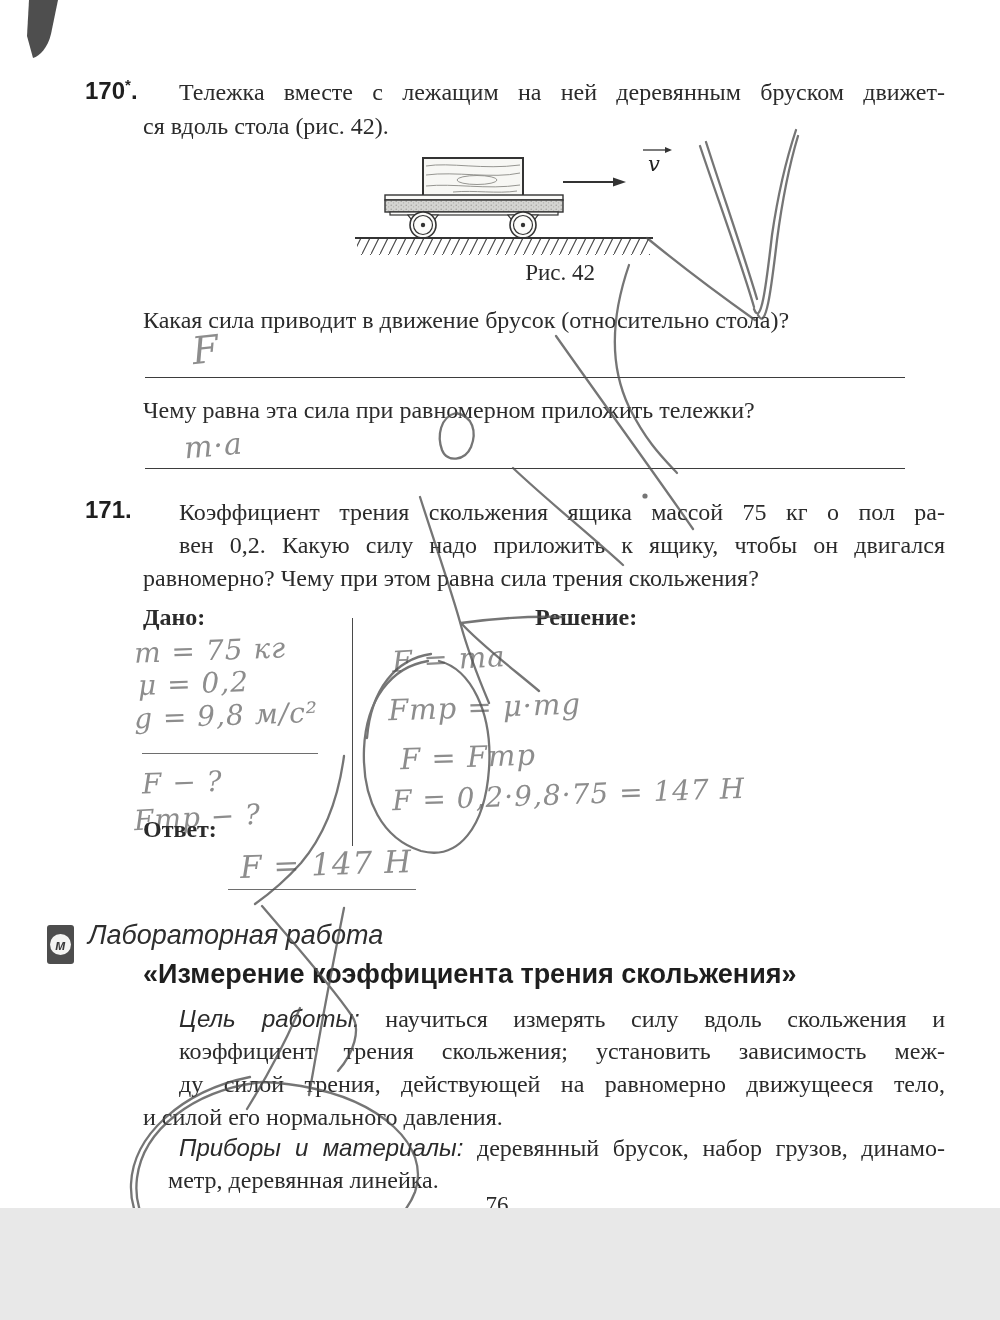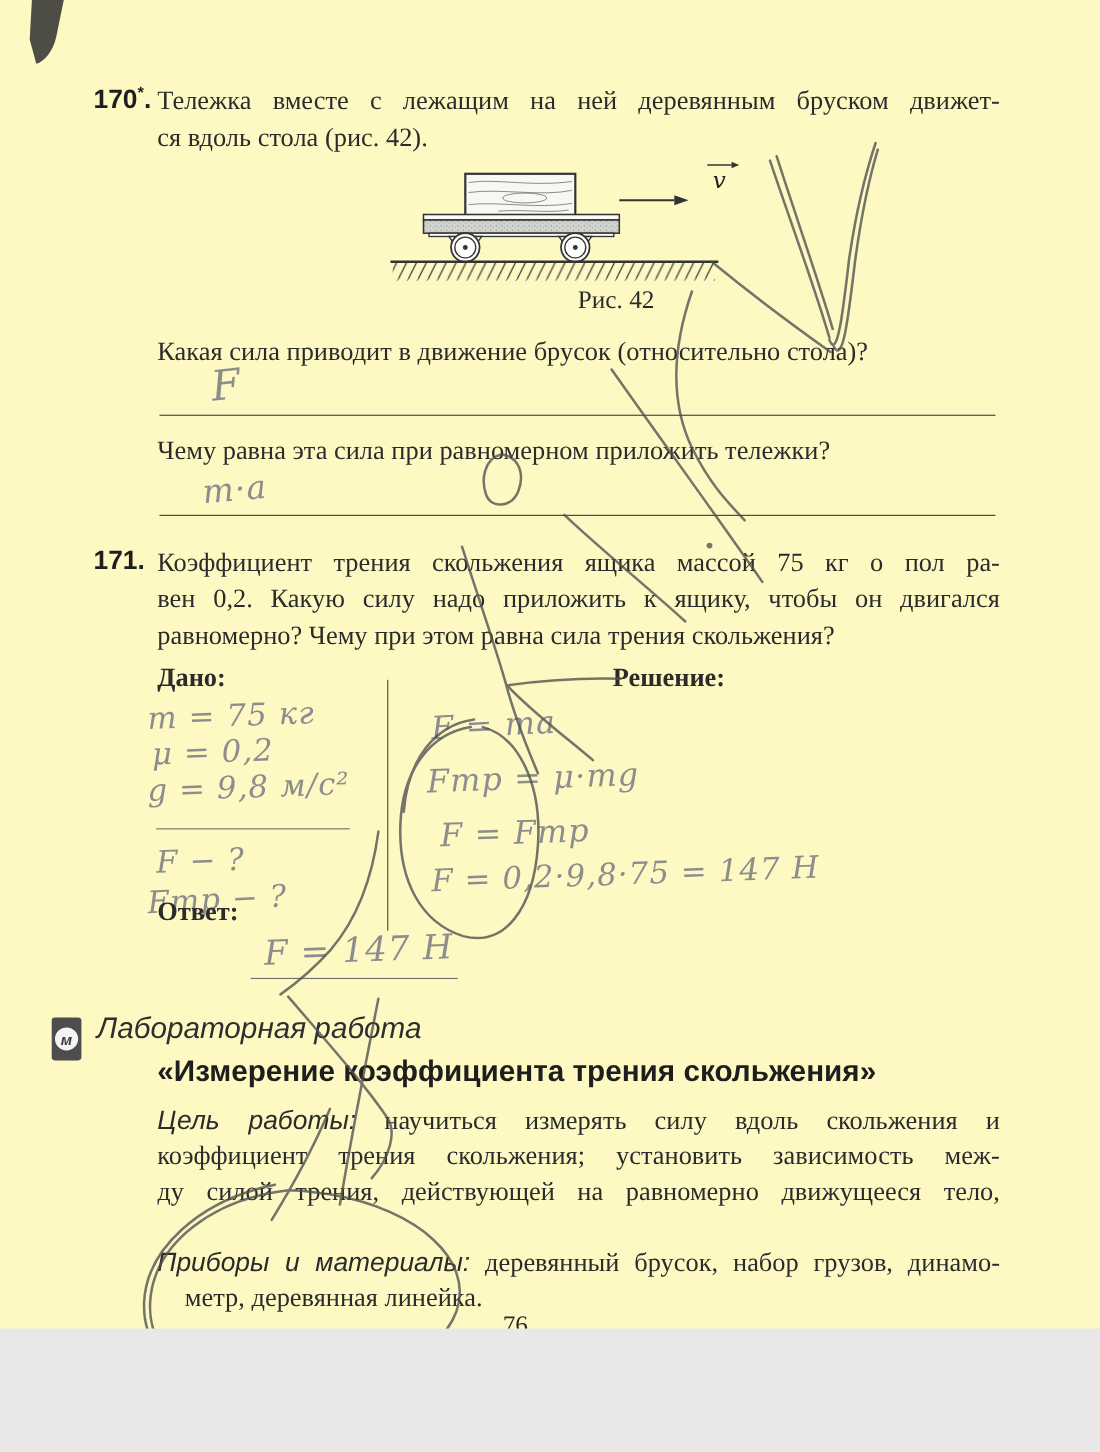--- a/index.html
+++ b/index.html
@@ -1,21 +1,21 @@
 <!DOCTYPE html>
 <html><head>
 <meta charset="utf-8">
 <style>
   html,body{margin:0;padding:0;background:#e8e8e8;}
-  .page{position:relative;width:1000px;height:1208px;background:#fef9c3;overflow:hidden;
+  .page{position:relative;width:1000px;height:1208px;background:#ffffff;overflow:hidden;
         font-family:"Liberation Serif",serif;color:#2b2b2b;}
   
   .ln{position:absolute;left:143px;width:766px;height:33px;line-height:33px;
       font-size:24px;color:#2b2b2b;overflow:hidden;}
-  .j{text-align:justify;}
+  .j{text-align:justify;margin-left:36px;}
   .j::after{content:"";display:inline-block;width:100%;height:0;}
   .num{position:absolute;left:85px;font-family:"Liberation Sans",sans-serif;
        font-weight:bold;font-size:24px;color:#1f1f1f;}
   .num sup{font-size:15px;}
   .boldserif{font-weight:bold;font-family:"Liberation Serif",serif;font-size:24px;position:absolute;}
   .rule{position:absolute;border-top:1.4px solid #3d3d3d;height:0;}
   .vrule{position:absolute;border-left:1.5px solid #4a4a4a;width:0;}
   
   .hw{position:absolute;font-family:"DejaVu Serif",serif;font-style:italic;
       color:#8d8d8d;white-space:nowrap;letter-spacing:1px;}
@@ -25,21 +25,21 @@
       font-style:italic;font-size:27px;color:#2e2e2e;}
   .lab-title{position:absolute;left:143px;top:959px;font-family:"Liberation Sans",sans-serif;
       font-weight:bold;font-size:27px;color:#1e1e1e;}
   .badge{position:absolute;left:47px;top:925px;width:27px;height:39px;background:#4d4d4d;
       border-radius:3px;display:flex;align-items:center;justify-content:center;}
   .badge-circle{width:21px;height:21px;background:#f4f4f2;border-radius:50%;
       display:flex;align-items:center;justify-content:center;
       font-family:"Liberation Sans",sans-serif;font-weight:bold;font-style:italic;
       font-size:14px;color:#3a3a3a;}
   .caption{position:absolute;left:395px;top:260px;width:200px;text-align:right;font-size:23px;}
-  .pagenum{position:absolute;left:457px;top:1192px;width:80px;text-align:left;font-size:23px;}
+  .pagenum{position:absolute;left:457px;top:1192px;width:80px;text-align:center;font-size:23px;}
   svg{position:absolute;}
   .overlay{left:0;top:0;pointer-events:none;}
 </style>
 </head>
 <body>
 
 <div class="page">
 
   <div class="num" style="top:76px;"><span>170</span><sup>*</sup><span>.</span></div>
   <div class="ln j" style="top:76px;">Тележка вместе с лежащим на ней деревянным бруском движет-</div>
@@ -104,21 +104,21 @@
   <div class="ln" style="top:394px;">Чему равна эта сила при равномерном приложить тележки?</div>
   <div class="hw" style="left:184px;top:428px;font-size:30px;transform:rotate(-5deg);">m·a</div>
   <div class="rule" style="left:145px;top:468px;width:760px;"></div>
 
   <div class="num" style="top:496px;">171.</div>
   <div class="ln j" style="top:496px;">Коэффициент трения скольжения ящика массой 75 кг о пол ра-</div>
   <div class="ln j" style="top:529px;">вен 0,2. Какую силу надо приложить к ящику, чтобы он двигался</div>
   <div class="ln" style="top:562px;">равномерно? Чему при этом равна сила трения скольжения?</div>
 
   <div class="boldserif" style="left:143px;top:604px;">Дано:</div>
-  <div class="boldserif" style="left:557px;top:604px;">Решение:</div>
+  <div class="boldserif" style="left:535px;top:604px;">Решение:</div>
   <div class="vrule" style="left:352px;top:618px;height:228px;"></div>
 
   <div class="hw" style="left:134px;top:634px;font-size:28px;transform:rotate(-2deg);">m = 75 кг</div>
   <div class="hw" style="left:138px;top:667px;font-size:28px;transform:rotate(-2deg);">μ = 0,2</div>
   <div class="hw" style="left:134px;top:699px;font-size:28px;transform:rotate(-2deg);">g = 9,8 м/с²</div>
   <div class="rule" style="left:142px;top:753px;width:176px;border-top-color:#6e6e6e;"></div>
   <div class="hw" style="left:142px;top:766px;font-size:28px;transform:rotate(-2deg);">F − ?</div>
   <div class="hw" style="left:134px;top:801px;font-size:28px;transform:rotate(-3deg);">Fтр − ?</div>
 
   <div class="hw" style="left:392px;top:642px;font-size:29px;transform:rotate(-3deg);">F = ma</div>
@@ -132,20 +132,21 @@
 
   <div class="badge">
     <div class="badge-circle">м</div>
   </div>
   <div class="lab-kicker">Лабораторная работа</div>
   <div class="lab-title">«Измерение коэффициента трения скольжения»</div>
 
   <div class="ln j" style="top:1002px;"><span class="sans-it">Цель работы:</span> <span>научиться измерять силу вдоль скольжения и</span></div>
   <div class="ln j" style="top:1035px;">коэффициент трения скольжения; установить зависимость меж-</div>
   <div class="ln j" style="top:1068px;">ду силой трения, действующей на равномерно движущееся тело,</div>
+  <div class="ln" style="top:1101px;">и силой его нормального давления.</div>
 
   <div class="ln j" style="top:1131px;"><span class="sans-it">Приборы и материалы:</span> <span>деревянный брусок, набор грузов, динамо-</span></div>
   <div class="ln" style="top:1164px;margin-left:25px;">метр, деревянная линейка.</div>
 
   <div class="pagenum">76</div>
 
   <svg class="overlay" width="1000" height="1320" viewBox="0 0 1000 1320">
     <path d="M29,0 L58,0 L51,34 C48,47 40,56 33,58 L27,36 Z" fill="#2f2f2f" opacity="0.85"></path>
     <g fill="none" stroke="#4f4f4f" stroke-width="2.3" stroke-linecap="round" opacity="0.78">
 

